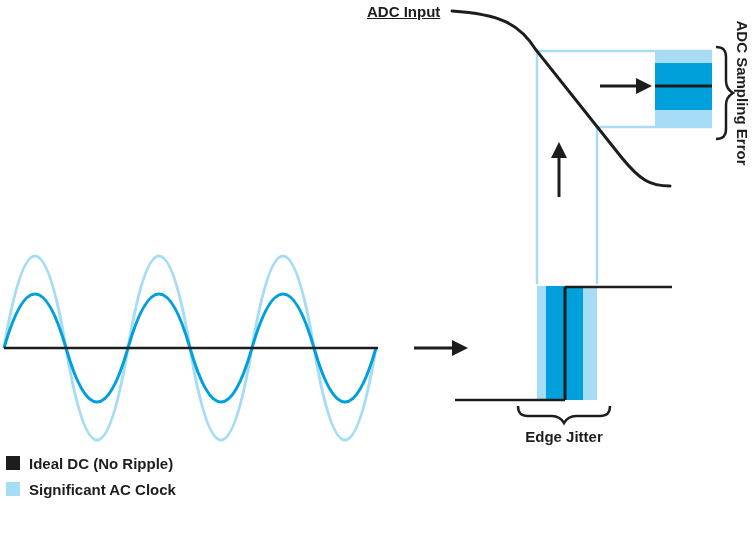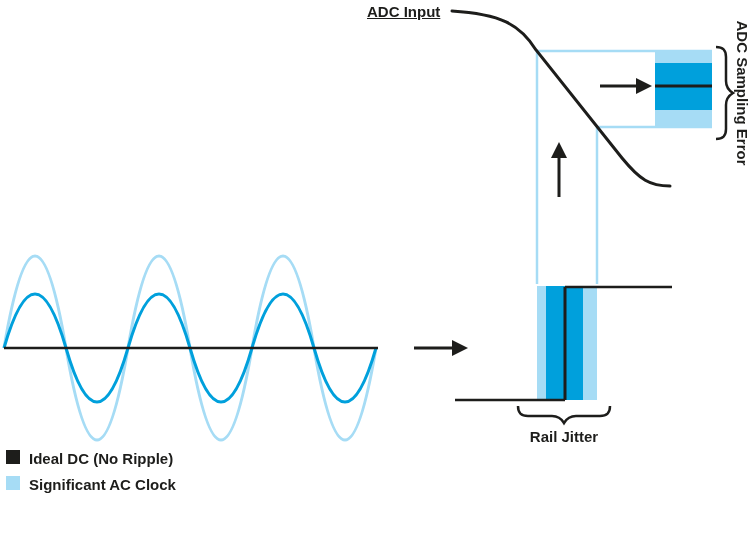--- a/index.html
+++ b/index.html
@@ -10,21 +10,21 @@
   #drawing{position:absolute;left:0;top:0;}
   .lbl{position:absolute;font-weight:700;color:#1d1d1b;}
   .chart-title{left:133px;top:194px;width:200px;text-align:center;font-size:16px;line-height:20px;}
   .adc-input-label{left:367px;top:3px;font-size:15px;text-decoration:underline;}
   .jitter-label{left:464px;top:427px;width:200px;text-align:center;font-size:15px;line-height:19px;}
   .sampling-error-label{
     left:662px;top:83px;width:160px;height:20px;text-align:center;font-size:15px;line-height:20px;
     transform:rotate(90deg);transform-origin:center center;
   }
   .legend{position:absolute;left:6px;top:450px;}
-  .legend-row{display:flex;align-items:flex-start;height:26px;}
+  .legend-row{display:flex;align-items:center;height:26px;}
   .legend-row .swatch{flex:0 0 auto;display:block;}
   .legend-label{margin-left:9px;font-size:15px;font-weight:700;white-space:nowrap;}
 </style>
 </head>
 <body>
 
 <div id="stage">
 
   <svg id="drawing" width="755" height="535" viewBox="0 0 755 535">
 
@@ -60,21 +60,21 @@
     <line x1="600" y1="86" x2="636" y2="86" stroke-width="3" stroke="#1d1d1b"></line>
     <polygon points="636,78 652,86 636,94" fill="#1d1d1b"></polygon>
 
     <path d="M716 47 C723 47 726 50 726 57 L726 81 C726 87 728 90 733 93 C728 96 726 99 726 105 L726 129 C726 136 723 139 716 139" fill="none" stroke-width="2.5" stroke="#1d1d1b"></path>
   </svg>
 
 
   <div class="lbl adc-input-label">ADC Input</div>
 
   <div class="lbl jitter-label">
-    <div>Rail Jitter</div>
+    <div>Edge Jitter</div>
   </div>
 
   <div class="lbl sampling-error-label">ADC Sampling Error</div>
 
   <div class="legend">
     <div class="legend-row">
       <svg class="swatch" width="14" height="14">
         <rect x="0" y="0" width="14" height="14" fill="#1d1d1b"></rect>
       </svg>
       <span class="legend-label">Ideal DC (No Ripple)</span>

